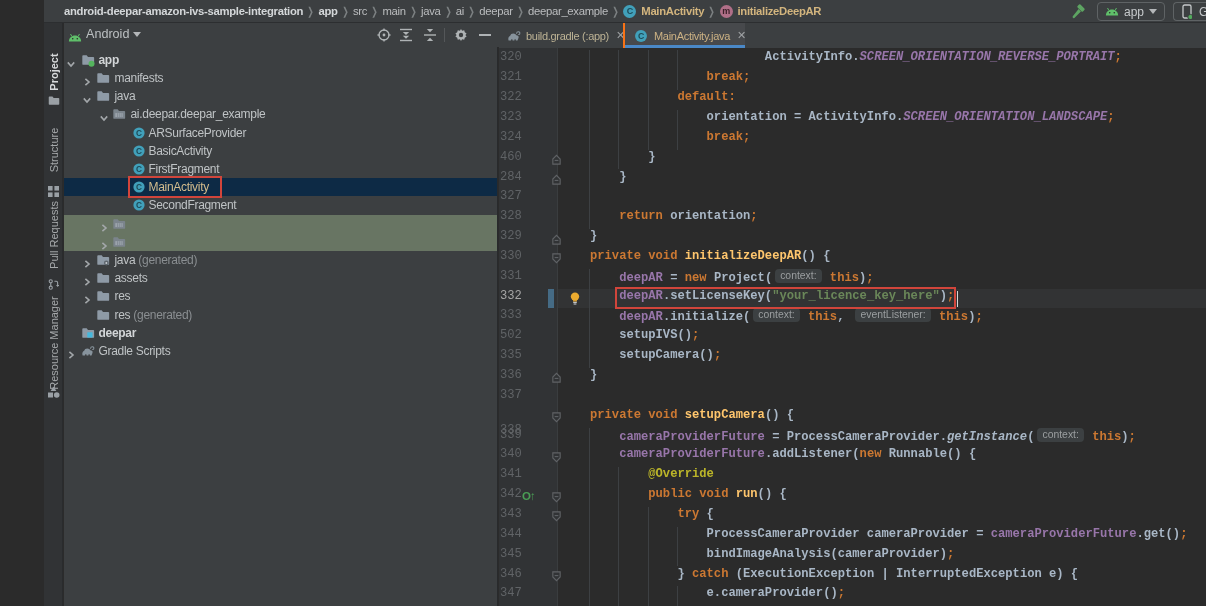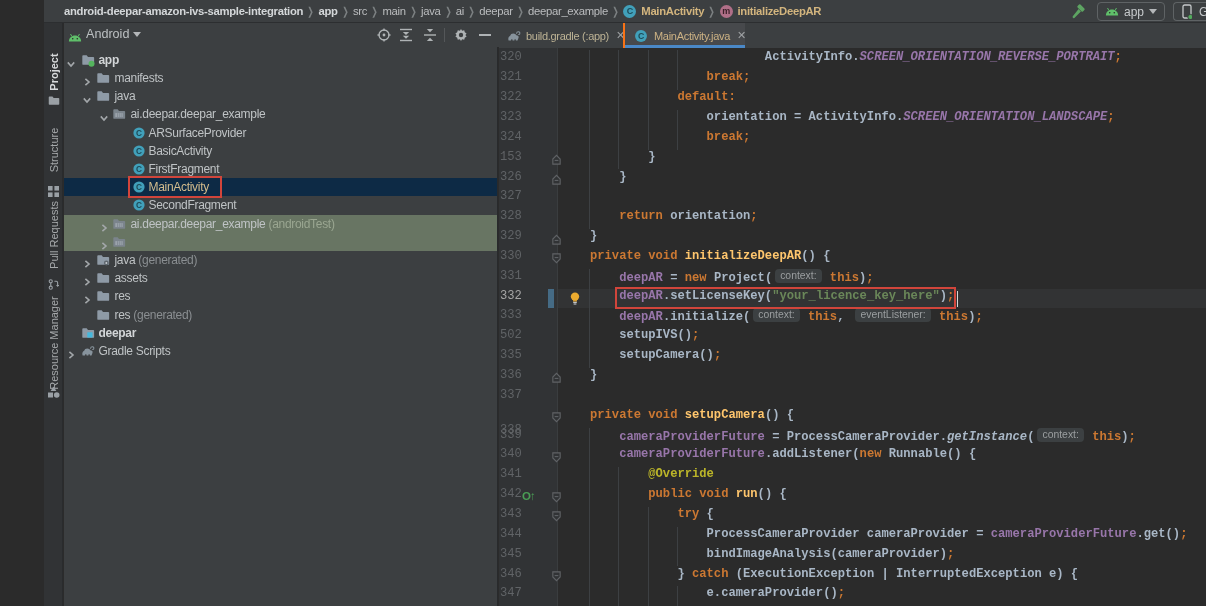--- a/index.html
+++ b/index.html
@@ -245,21 +245,20 @@
       <div style="position:absolute;left:34.5px;top:171.6px"><svg class="chev" viewBox="0 0 10 10">
           <path d="M3.4 1.8 L7 5 L3.4 8.2" fill="none" stroke="#a3a7aa" stroke-width="1.6"></path>
         </svg></div>
       <div style="position:absolute;left:48.0px;top:169.6px"><svg class="tico" viewBox="0 0 16 16">
           <path d="M1.5 3.5 a1 1 0 0 1 1-1 h4 l1.5 2 h6 a1 1 0 0 1 1 1 v7 a1 1 0 0 1 -1 1 h-11.5 a1 1 0 0 1 -1-1 Z" fill="#7b848c"></path>
           <rect x="4" y="7" width="8" height="4.5" fill="#a8b0b8"></rect>
           <rect x="5.4" y="7" width="1.2" height="4.5" fill="#7b848c"></rect>
           <rect x="7.6" y="7" width="1.2" height="4.5" fill="#7b848c"></rect>
           <rect x="9.8" y="7" width="1.2" height="4.5" fill="#7b848c"></rect>
         </svg></div>
-      <div class="trow " style="left:66.5px;top:167.5px;line-height:18.2px">ai.deepar.deepar_example <span class="dim2">(androidTest)</span></div>
 <div class="rowbg" style="top:185.7px;height:18.2px;background:#687563"></div>
       <div style="position:absolute;left:34.5px;top:189.8px"><svg class="chev" viewBox="0 0 10 10">
           <path d="M3.4 1.8 L7 5 L3.4 8.2" fill="none" stroke="#a3a7aa" stroke-width="1.6"></path>
         </svg></div>
       <div style="position:absolute;left:48.0px;top:187.8px"><svg class="tico" viewBox="0 0 16 16">
           <path d="M1.5 3.5 a1 1 0 0 1 1-1 h4 l1.5 2 h6 a1 1 0 0 1 1 1 v7 a1 1 0 0 1 -1 1 h-11.5 a1 1 0 0 1 -1-1 Z" fill="#7b848c"></path>
           <rect x="4" y="7" width="8" height="4.5" fill="#a8b0b8"></rect>
           <rect x="5.4" y="7" width="1.2" height="4.5" fill="#7b848c"></rect>
           <rect x="7.6" y="7" width="1.2" height="4.5" fill="#7b848c"></rect>
           <rect x="9.8" y="7" width="1.2" height="4.5" fill="#7b848c"></rect>
@@ -341,22 +340,22 @@
       <div class="ig" style="left:177.8px;top:526.8px;height:39.7px"></div>
       <div class="ig" style="left:177.8px;top:586.4px;height:19.6px"></div>
  <div id="gutter"></div>
  <div id="vcs"></div>
  <div id="gborder"></div>
  <div class="ln" style="top:50.4px">320</div>
       <div class="ln" style="top:70.2px">321</div>
       <div class="ln" style="top:90.1px">322</div>
       <div class="ln" style="top:110.0px">323</div>
       <div class="ln" style="top:129.8px">324</div>
-      <div class="ln" style="top:149.7px">153</div>
-      <div class="ln" style="top:169.5px">326</div>
+      <div class="ln" style="top:149.7px">460</div>
+      <div class="ln" style="top:169.5px">284</div>
       <div class="ln" style="top:189.4px">327</div>
       <div class="ln" style="top:209.2px">328</div>
       <div class="ln" style="top:229.1px">329</div>
       <div class="ln" style="top:248.9px">330</div>
       <div class="ln" style="top:268.8px">331</div>
       <div class="ln cur" style="top:288.6px">332</div>
       <div class="ln" style="top:308.4px">333</div>
       <div class="ln" style="top:328.3px">502</div>
       <div class="ln" style="top:348.1px">335</div>
       <div class="ln" style="top:368.0px">336</div>

